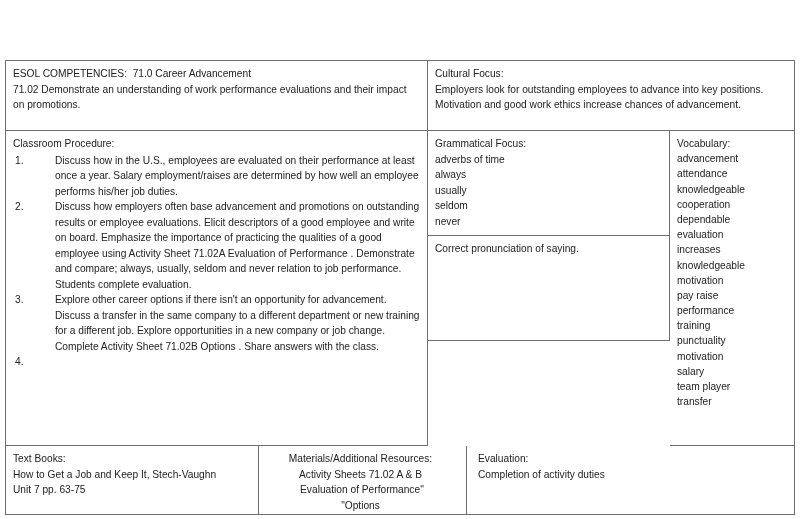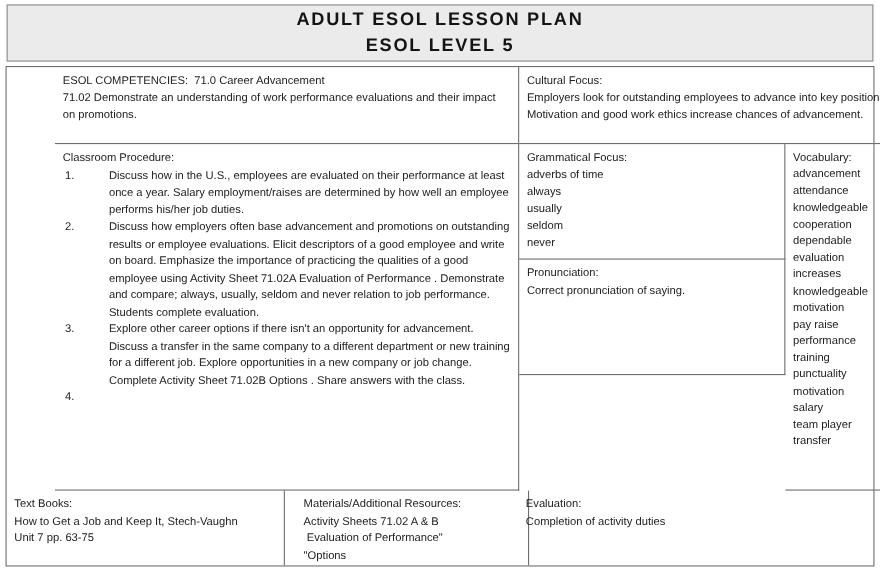--- a/index.html
+++ b/index.html
@@ -60,21 +60,21 @@
   .cell {
     position: absolute;
     box-sizing: border-box;
     padding: 5px 7px 4px 7px;
     font-size: 10.2px;
     line-height: 1.52;
     color: #222;
     overflow: hidden;
   }
   .b-r { border-right: 1px solid #6e6e6e; }
-  .b-b { border-bottom: 1px solid #6e6e6e; margin-left: 44px; }
+  .b-b { border-bottom: 1px solid #6e6e6e; }
 
   
   #competencies {
     left: 0; top: 0; width: 422px; height: 70px;
   }
   #cultural {
     left: 422px; top: 0; width: 366px; height: 70px;
   }
 
   
@@ -92,21 +92,21 @@
   }
   #vocabulary {
     left: 664px; top: 70px; width: 124px; height: 315px;
   }
 
   
   #textbooks {
     left: 0; top: 385px; width: 253px; height: 68px;
   }
   #materials {
-    left: 263px; top: 385px; width: 212px; height: 68px;
+    left: 249px; top: 385px; width: 212px; height: 68px; text-align: center;
   }
   #evaluation {
     left: 465px; top: 385px; width: 323px; height: 68px;
   }
 
   
   .proc-heading { margin-bottom: 1px; }
   .proc-item {
     display: flex;
     align-items: flex-start;
@@ -125,24 +125,20 @@
 
   
   .line { display: block; white-space: pre-wrap; }
   .vocab-list .line { line-height: 1.49; }
 </style>
 </head>
 <body>
 
 <div id="sheet">
 
-  <div class="title-band">
-    <div class="title-line">ADULT ESOL LESSON PLAN</div>
-    <div class="title-line">ESOL LEVEL 5</div>
-  </div>
 
   <div class="frame">
 
     <div class="cell b-r b-b" id="competencies">
       <span class="line">ESOL COMPETENCIES:  71.0 Career Advancement</span>
       <span class="line">71.02 Demonstrate an understanding of work performance evaluations and their impact on promotions.</span>
     </div>
 
     <div class="cell b-b" id="cultural">
       <span class="line">Cultural Focus:</span>
@@ -175,21 +171,20 @@
     <div class="cell b-r b-b" id="grammatical">
       <span class="line">Grammatical Focus:</span>
       <span class="line">adverbs of time</span>
       <span class="line">always</span>
       <span class="line">usually</span>
       <span class="line">seldom</span>
       <span class="line">never</span>
     </div>
 
     <div class="cell b-r b-b" id="pronunciation">
-      <span class="line">Pronunciation:</span>
       <span class="line">Correct pronunciation of saying.</span>
     </div>
 
 
     <div class="cell b-b vocab-list" id="vocabulary">
       <span class="line">Vocabulary:</span>
       <span class="line">advancement</span>
       <span class="line">attendance</span>
       <span class="line">knowledgeable</span>
       <span class="line">cooperation</span>

